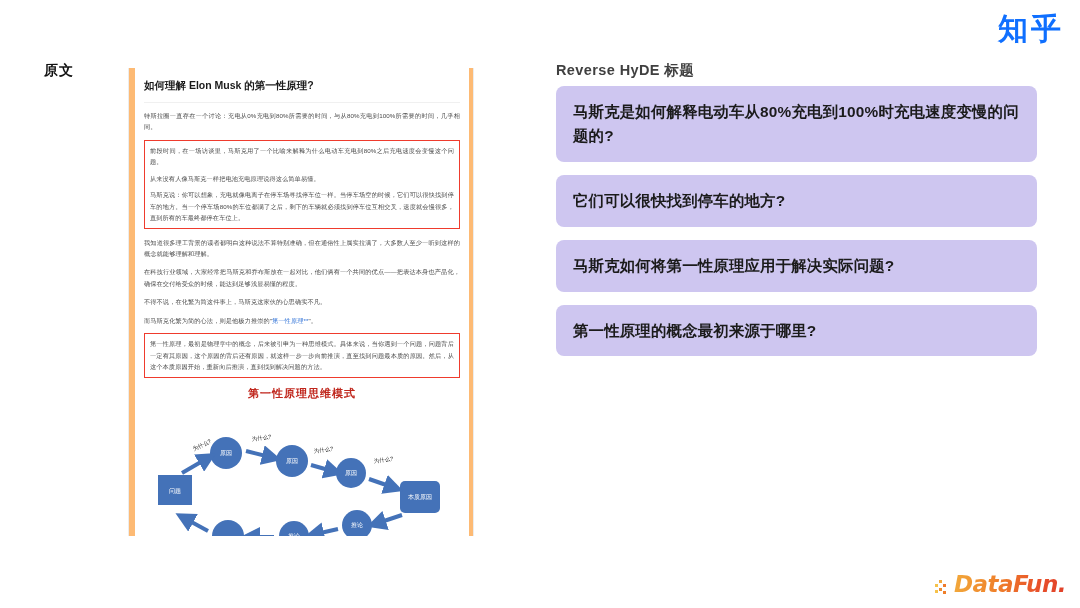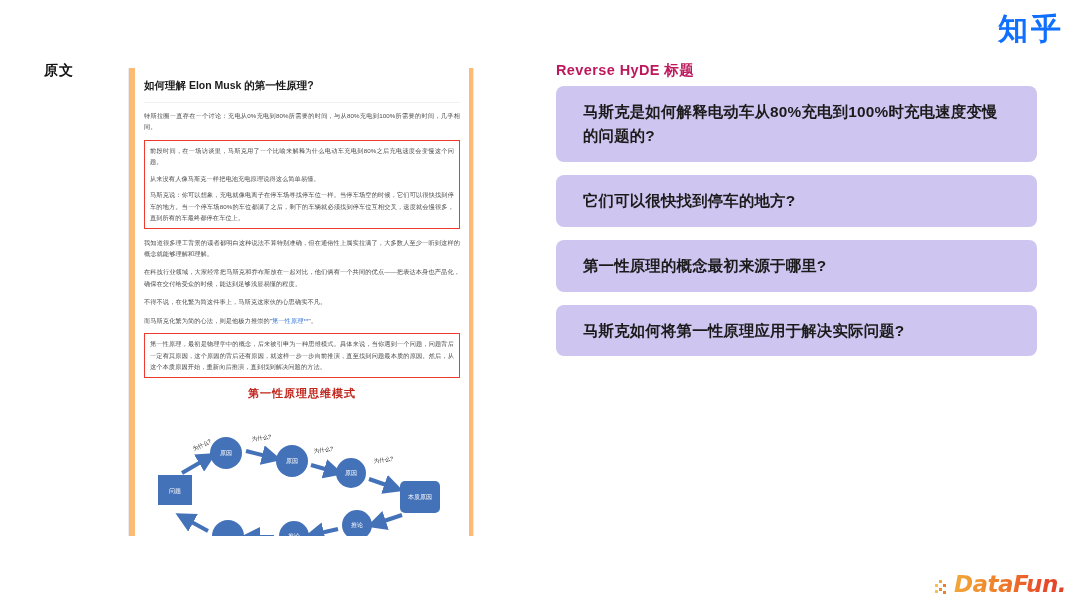--- a/index.html
+++ b/index.html
@@ -132,38 +132,38 @@
     top: 0;
     width: 490px;
   }
 
   .right-heading {
     position: absolute;
     left: 0;
     top: 61px;
     font-size: 14.5px;
     font-weight: 700;
-    color: #be185d;
+    color: #404040;
     letter-spacing: 0.4px;
   }
 
   .card-stack {
     position: absolute;
     left: 0;
     top: 86px;
     width: 481px;
     display: flex;
     flex-direction: column;
     gap: 13px;
   }
 
   .q-card {
     background: #cec6f0;
     border-radius: 8px;
-    padding: 14px 27px;
+    padding: 14px 17px;
     font-size: 15.4px;
     font-weight: 700;
     color: #1b1b1b;
     line-height: 1.55;
     letter-spacing: 0.2px;
   }
 
   
   .datafun {
     position: absolute;
@@ -275,22 +275,22 @@
       </div>
     </div>
   </div>
 
   <div class="right-col">
     <div class="right-heading">Reverse HyDE 标题</div>
 
     <div class="card-stack">
       <div class="q-card">马斯克是如何解释电动车从80%充电到100%时充电速度变慢的问题的?</div>
       <div class="q-card">它们可以很快找到停车的地方?</div>
+      <div class="q-card">马斯克如何将第一性原理应用于解决实际问题?</div>
       <div class="q-card">第一性原理的概念最初来源于哪里?</div>
-      <div class="q-card">马斯克如何将第一性原理应用于解决实际问题?</div>
     </div>
   </div>
 
   <div class="datafun">
     <svg class="datafun-dots" width="16" height="16" viewBox="0 0 16 16">
       <rect x="0" y="4" width="3" height="3" fill="#f6c24a"></rect>
       <rect x="4" y="0" width="3" height="3" fill="#f2a93b"></rect>
       <rect x="4" y="8" width="3" height="3" fill="#ef8c2f"></rect>
       <rect x="8" y="4" width="3" height="3" fill="#ee7a2c"></rect>
       <rect x="0" y="10" width="3" height="3" fill="#f6c24a"></rect>

